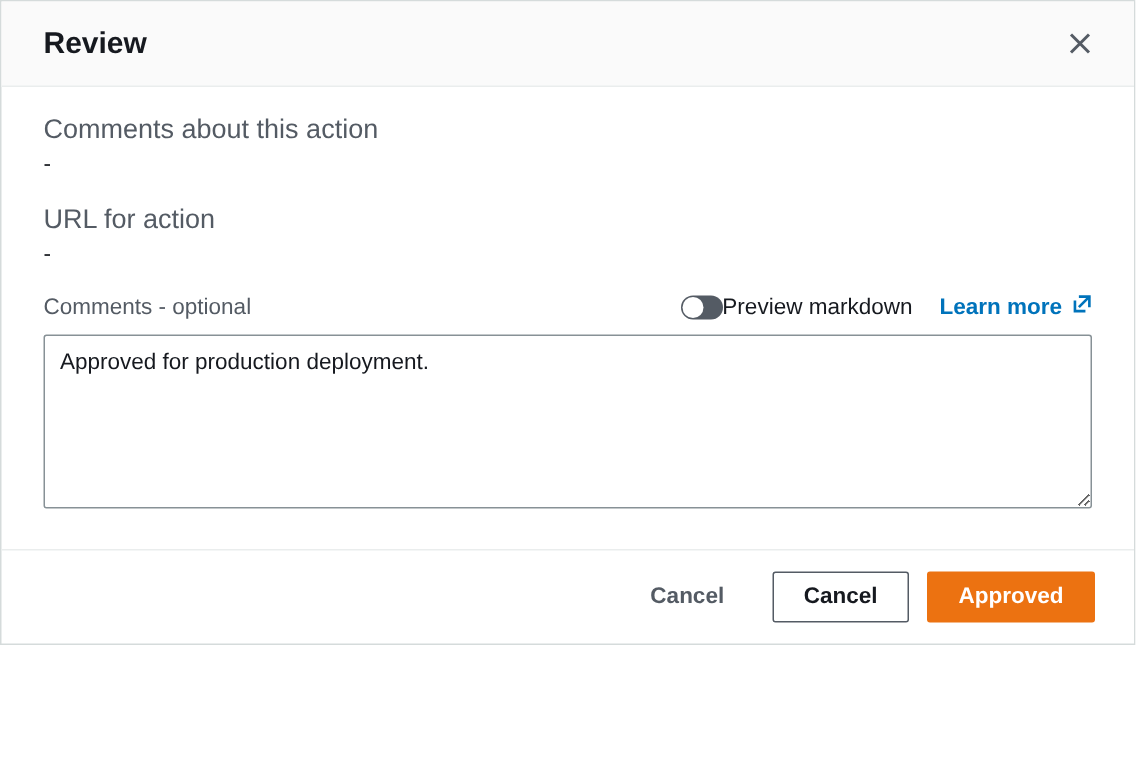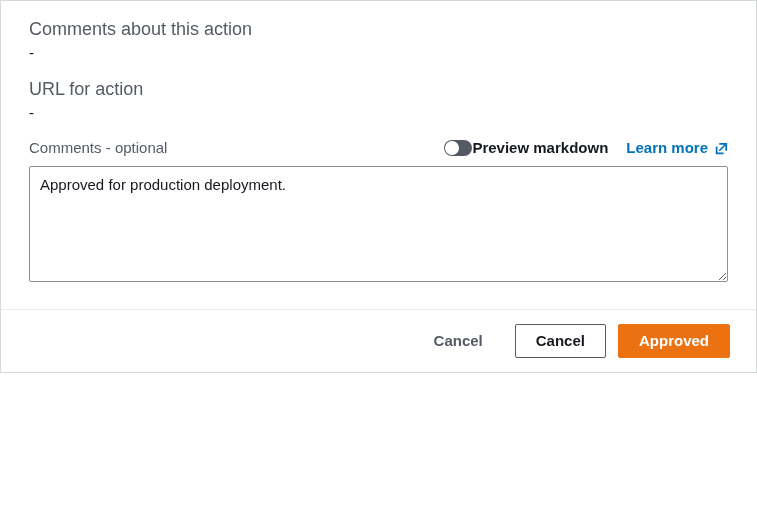--- a/index.html
+++ b/index.html
@@ -62,21 +62,20 @@
   .comments-label .optional {
   }
   .right-controls {
     display: flex;
     align-items: center;
     gap: 18px;
   }
   .toggle-wrap {
     display: flex;
     align-items: center;
-    font-weight: bold;
   }
   .toggle {
     width: 28px; height: 16px;
     background: #545b64;
     border-radius: 9px;
     position: relative;
     cursor: pointer;
   }
   .toggle-knob {
     position: absolute;
@@ -84,21 +83,21 @@
     width: 14px; height: 14px;
     background: #fff;
     border-radius: 50%;
   }
   .toggle-label { color: #16191f; font-size: 15px; }
   .learn-more {
     color: #0073bb;
     font-weight: 700;
     font-size: 15px;
     display: inline-flex;
-    align-items: flex-end;
+    align-items: flex-start;
     gap: 6px;
     cursor: pointer;
     text-decoration: none;
   }
   .learn-more svg { width: 14px; height: 14px; }
   .comments-textarea {
     width: 100%;
     height: 116px;
     border: 1px solid #879196;
     border-radius: 2px;
@@ -140,20 +139,29 @@
     background: #ec7211;
     border: 1px solid #ec7211;
     color: #fff;
   }
 </style>
 </head>
 <body>
 
 <div class="dialog">
 
+  <div class="dialog-header">
+    <div class="dialog-title">Review</div>
+    <div class="close-btn">
+      <svg viewBox="0 0 16 16" fill="none" stroke="currentColor" stroke-width="2">
+        <line x1="2" y1="2" x2="14" y2="14"></line>
+        <line x1="14" y1="2" x2="2" y2="14"></line>
+      </svg>
+    </div>
+  </div>
 
   <div class="dialog-body">
 
     <div class="field-block">
       <div class="field-label">Comments about this action</div>
       <div class="field-value">-</div>
     </div>
 
     <div class="field-block">
       <div class="field-label">URL for action</div>

